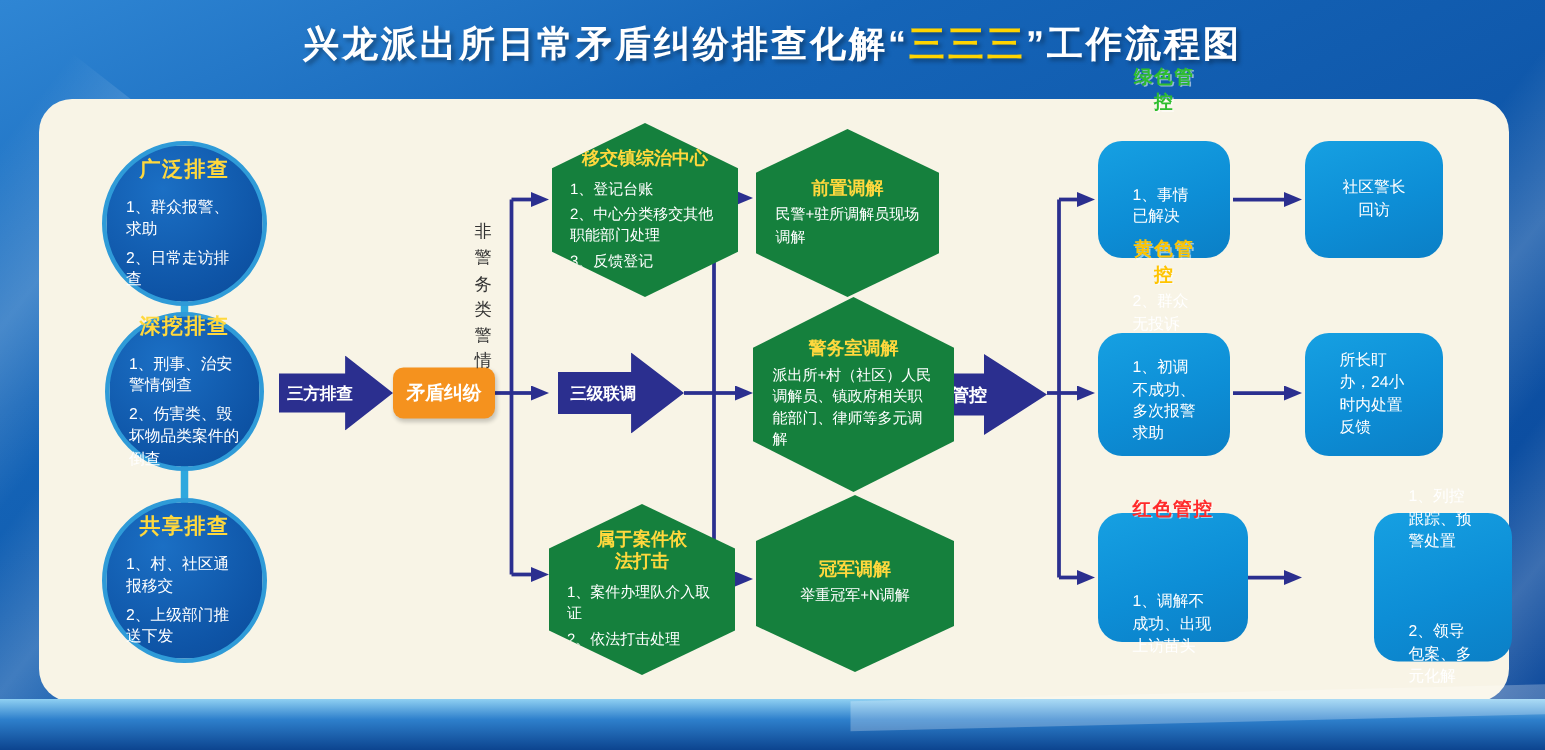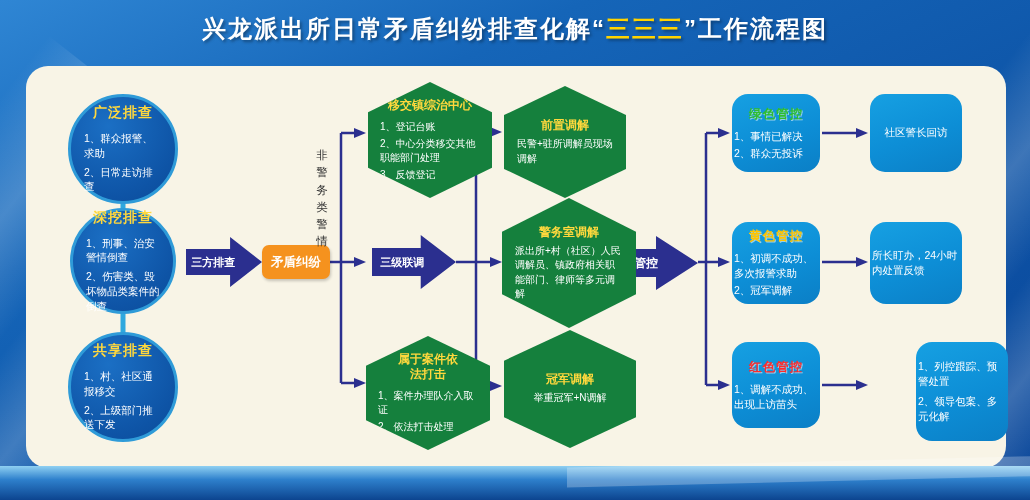--- a/index.html
+++ b/index.html
@@ -68,22 +68,22 @@
   }
   .h-title{text-align:center;color:#ffd83d;font-weight:bold;font-size:12px;line-height:1.25;margin-bottom:4px;}
   .h-title.narrow{max-width:64px;margin:0 auto 4px auto;}
   .h-item{font-size:10px;line-height:1.4;padding:0 12px;margin-top:3px;text-align:left;}
   .h-body{font-size:10px;line-height:1.45;padding:0 13px;text-align:left;}
   .h-body.center{text-align:center;padding:0 10px;}
 
   
   .crect{
     background:linear-gradient(160deg,#16a0e2 0%,#0d8ed6 55%,#0b7fc6 100%);
-    border-radius:16px;color:#fff;padding:9px 2px;
-    display:flex;flex-direction:column;justify-content:center;
+    border-radius:16px;color:#fff;padding:9px 23px;
+    display:flex;flex-direction:column;justify-content:center;gap:40px;
   }
   .r-title{text-align:center;font-weight:bold;font-size:12.5px;margin-bottom:4px;letter-spacing:1px;
     text-shadow:1px 1px 0 rgba(255,255,255,.55);}
   .lv-green{color:#2ebe2e;}
   .lv-yellow{color:#ffc400;}
   .lv-red{color:#f register;}
   .lv-red{color:#ff2b2b;}
   .r-item{font-size:10.5px;line-height:1.4;margin-top:2px;text-align:left;}
   .r-line{font-size:10.5px;line-height:1.45;text-align:left;}
   .r-line.center{text-align:center;}
@@ -199,26 +199,26 @@
 <div class="node crect" style="left:732px;top:94px;width:88px;height:78px;">
   <div class="r-title lv-green">绿色管控</div>
   <div class="r-item">1、事情已解决</div>
   <div class="r-item">2、群众无投诉</div>
 </div>
 <div class="node crect" style="left:732px;top:222px;width:88px;height:82px;">
   <div class="r-title lv-yellow">黄色管控</div>
   <div class="r-item">1、初调不成功、多次报警求助</div>
   <div class="r-item">2、冠军调解</div>
 </div>
-<div class="node crect" style="left:732px;top:342px;width:88px;height:86px;">
+<div class="node crect" style="left:732px;top:342px;width:100px;height:86px;">
   <div class="r-title lv-red">红色管控</div>
   <div class="r-item">1、调解不成功、出现上访苗头</div>
 </div>
 
-<div class="node crect" style="left:870px;top:94px;width:92px;height:78px;border-radius:15px;">
+<div class="node crect" style="left:870px;top:94px;width:92px;height:78px;">
   <div class="r-line center">社区警长回访</div>
 </div>
 <div class="node crect" style="left:870px;top:222px;width:92px;height:82px;">
   <div class="r-line">所长盯办，24小时内处置反馈</div>
 </div>
 <div class="node crect" style="left:870px;top:342px;width:92px;height:99px;margin-left:46px;">
   <div class="r-line">1、列控跟踪、预警处置</div>
   <div class="r-line" style="margin-top:4px;">2、领导包案、多元化解</div>
 </div>
 

